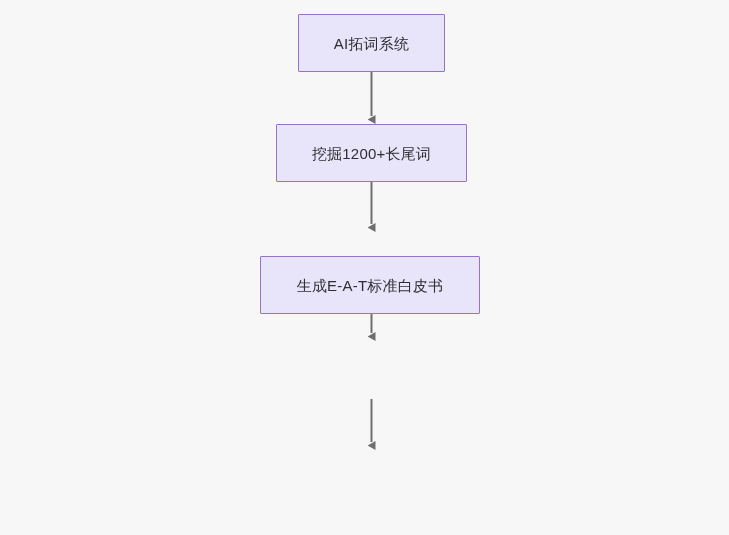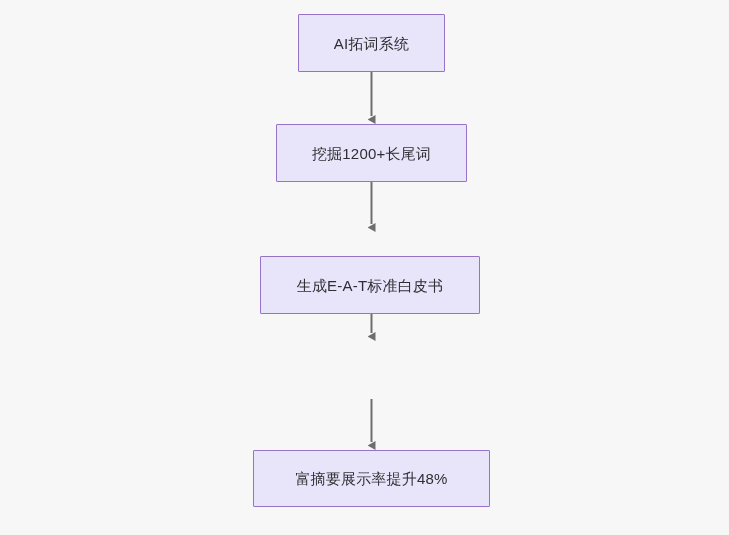--- a/index.html
+++ b/index.html
@@ -76,17 +76,14 @@
 
   <div class="node" style="left:276px; top:124px; width:191px; height:58px;">
     <span class="node-label">挖掘1200+长尾词</span>
   </div>
 
   <div class="node" style="left:260px; top:232px; width:220px; height:58px;margin-top:24px;">
     <span class="node-label">生成E-A-T标准白皮书</span>
   </div>
 
 
-  <div class="node" style="left:253px; top:450px; width:237px; height:57px;">
-    <span class="node-label">富摘要展示率提升48%</span>
-  </div>
 
 </div>
 
 </body></html>

